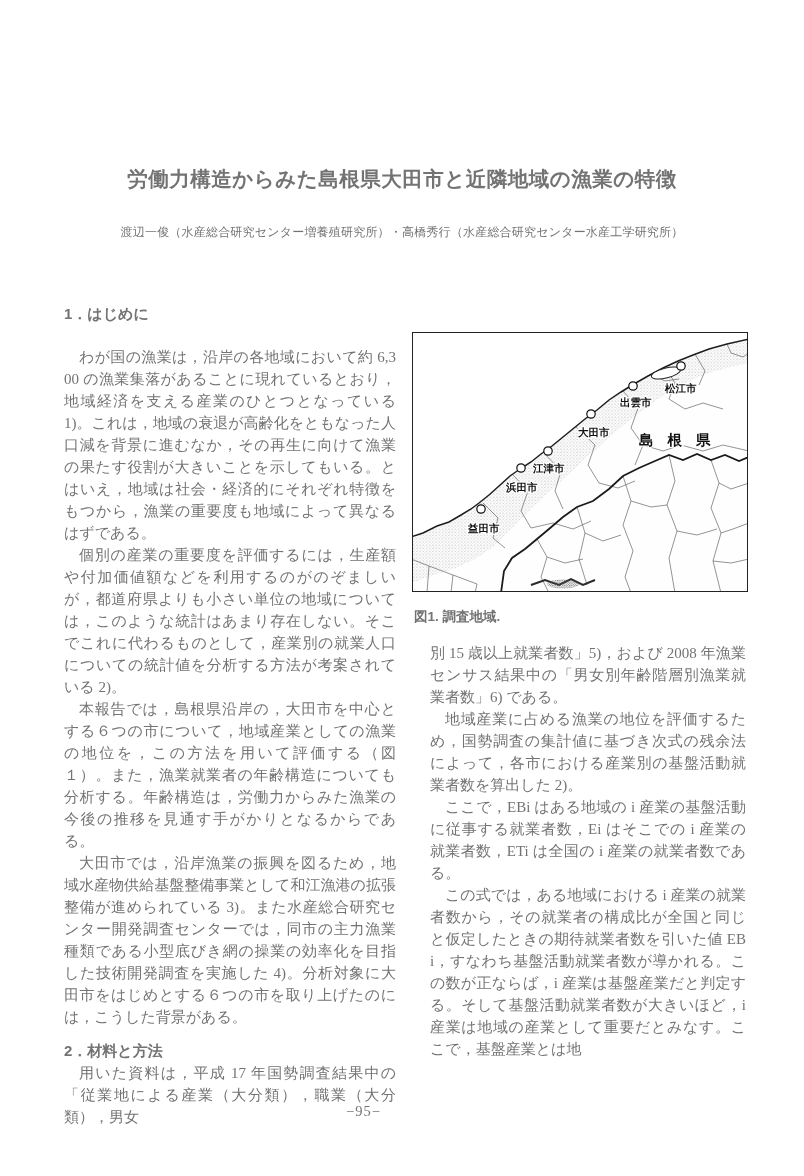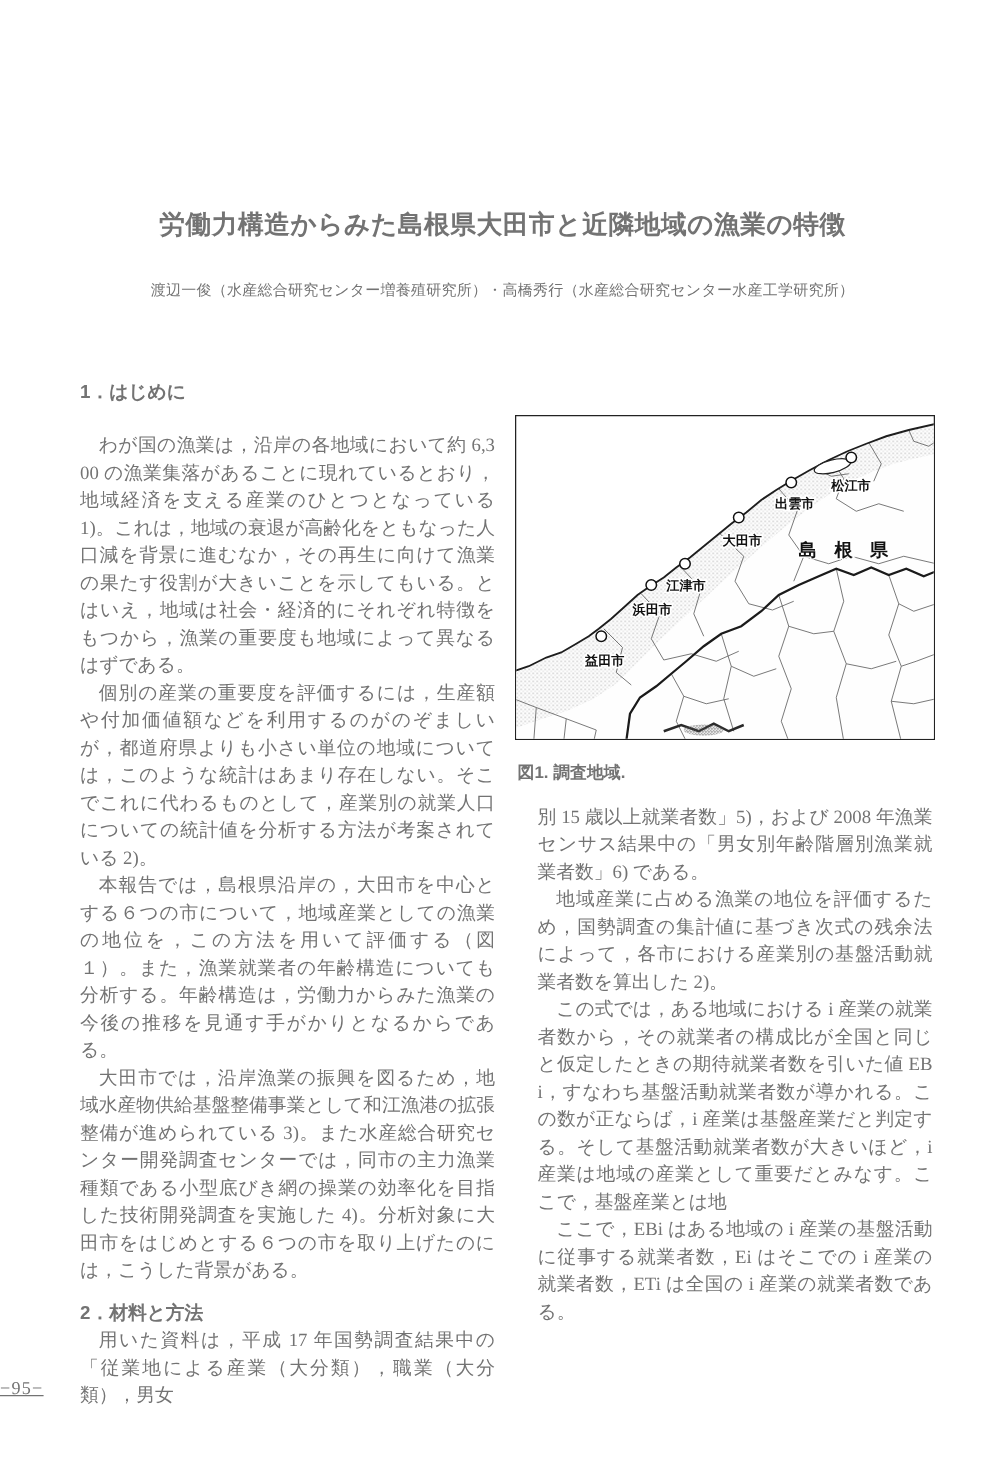--- a/index.html
+++ b/index.html
@@ -49,21 +49,21 @@
   }
   .map-frame{
     width:334px;height:258px;border:1.2px solid #222;background:#fff;
   }
   .fig-caption{
     font-family:"Liberation Sans","DejaVu Sans",sans-serif;
     font-weight:bold;font-size:13.5px;margin-top:12px;margin-left:2px;
   }
   .pageno{
     position:absolute;top:1103px;left:0;width:727px;
-    text-align:left;font-size:14.5px;letter-spacing:1px;text-decoration:underline;
+    text-align:center;font-size:14.5px;letter-spacing:1px;
   }
   .map-label{
     font-family:"Liberation Sans","DejaVu Sans",sans-serif;
     font-weight:bold;font-size:10.5px;fill:#111;
     paint-order:stroke;stroke:#ffffff;stroke-width:2.5px;
   }
   .pref-label{
     font-family:"Liberation Sans","DejaVu Sans",sans-serif;
     font-weight:bold;font-size:14.5px;fill:#111;letter-spacing:5px;
     paint-order:stroke;stroke:#ffffff;stroke-width:2px;
@@ -160,20 +160,20 @@
         <text class="map-label" x="93" y="158">浜田市</text>
         <text class="map-label" x="55" y="199">益田市</text>
         <text class="pref-label" x="226" y="112">島 根 県</text>
       </svg>
       <figcaption class="fig-caption">図1. 調査地域.</figcaption>
     </figure>
 
     <div class="rc-text">
       <p class="para no-indent">別 15 歳以上就業者数」5)，および 2008 年漁業センサス結果中の「男女別年齢階層別漁業就業者数」6) である。</p>
       <p class="para">地域産業に占める漁業の地位を評価するため，国勢調査の集計値に基づき次式の残余法によって，各市における産業別の基盤活動就業者数を算出した 2)。</p>
+      <p class="para">ここで，EBi はある地域の i 産業の基盤活動に従事する就業者数，Ei はそこでの i 産業の就業者数，ETi は全国の i 産業の就業者数である。</p>
       <p class="para">この式では，ある地域における i 産業の就業者数から，その就業者の構成比が全国と同じと仮定したときの期待就業者数を引いた値 EBi，すなわち基盤活動就業者数が導かれる。この数が正ならば，i 産業は基盤産業だと判定する。そして基盤活動就業者数が大きいほど，i 産業は地域の産業として重要だとみなす。ここで，基盤産業とは地</p>
-      <p class="para">ここで，EBi はある地域の i 産業の基盤活動に従事する就業者数，Ei はそこでの i 産業の就業者数，ETi は全国の i 産業の就業者数である。</p>
     </div>
   </div>
 
   <div class="pageno">−95−</div>
 
 </div>
 
 </body></html>

